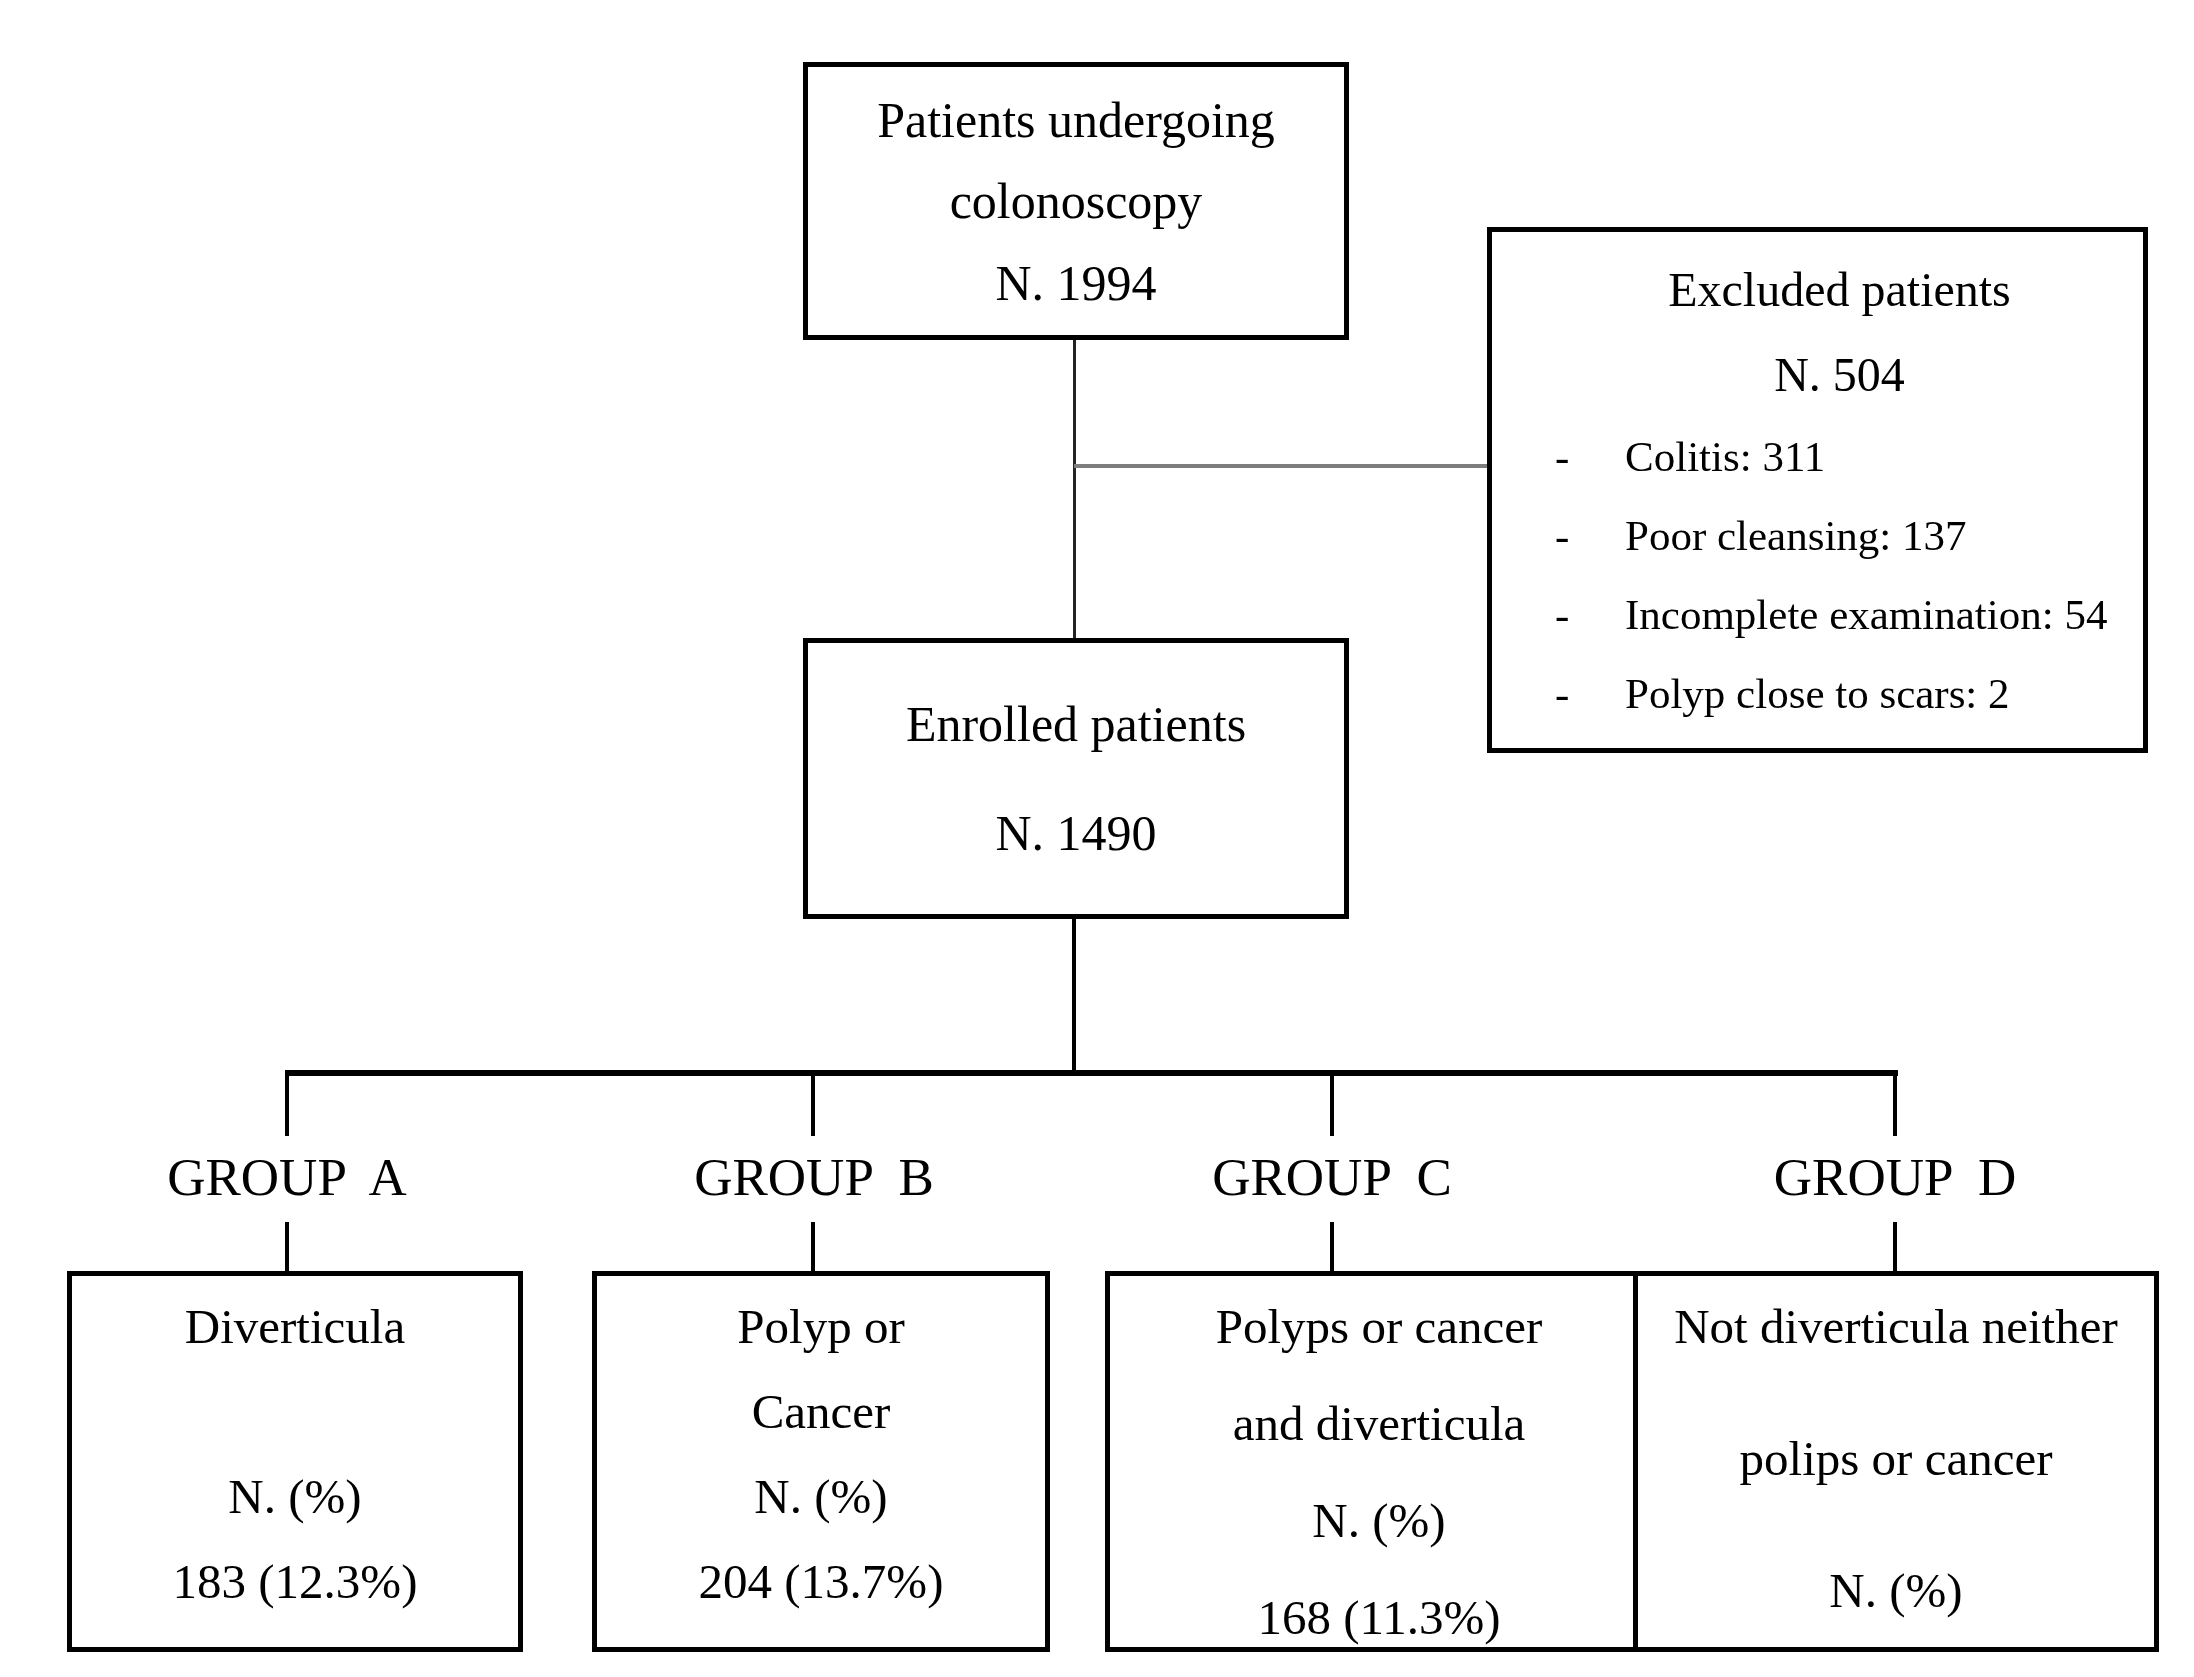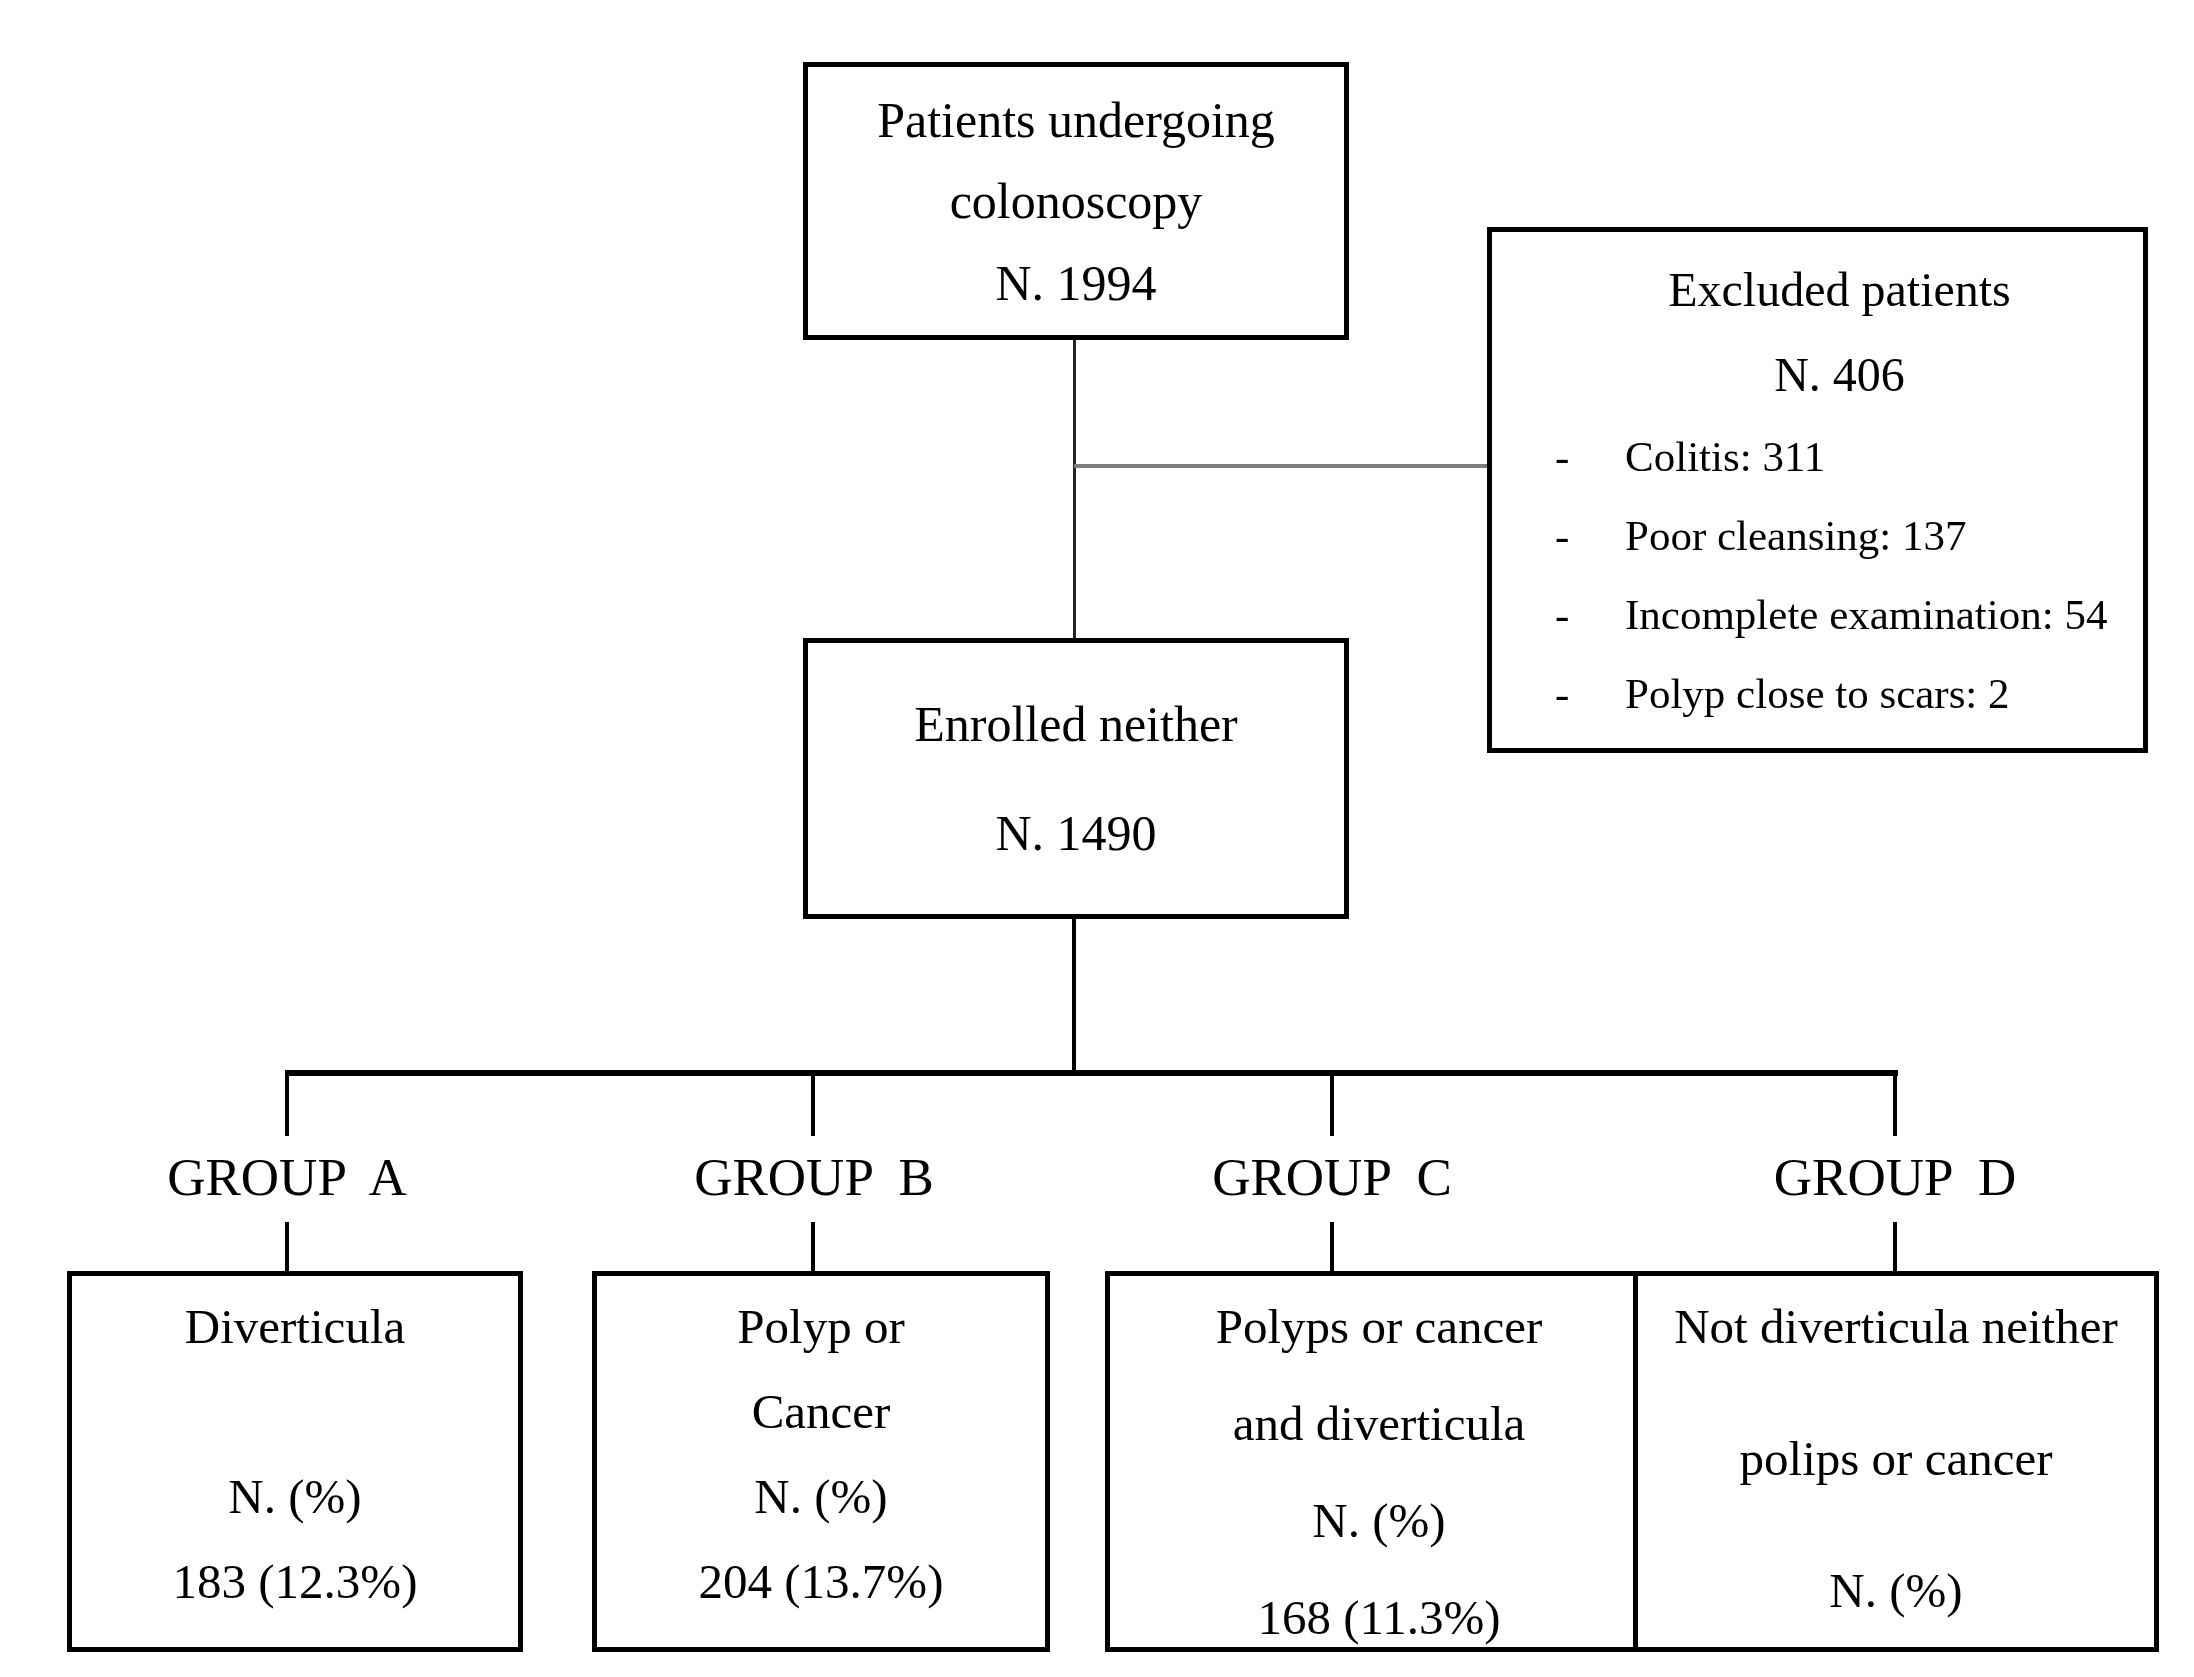--- a/index.html
+++ b/index.html
@@ -67,41 +67,41 @@
   <div class="cline stub stub-bot sx-d"></div>
 
   <div class="box box-patients">
     <div class="bline">Patients undergoing</div>
     <div class="bline">colonoscopy</div>
     <div class="bline">N. 1994</div>
   </div>
 
   <div class="box box-excluded">
     <div class="bline exc-center">Excluded patients</div>
-    <div class="bline exc-center">N. 406</div>
+    <div class="bline exc-center">N. 504</div>
     <div class="bline exc-item">
       <span class="exc-dash">-</span>
       <span>Colitis:  311</span>
     </div>
     <div class="bline exc-item">
       <span class="exc-dash">-</span>
       <span>Poor cleansing:  137</span>
     </div>
     <div class="bline exc-item">
       <span class="exc-dash">-</span>
       <span>Incomplete  examination:  54</span>
     </div>
     <div class="bline exc-item">
       <span class="exc-dash">-</span>
       <span>Polyp close to scars: 2</span>
     </div>
   </div>
 
   <div class="box box-enrolled">
-    <div class="bline">Enrolled neither</div>
+    <div class="bline">Enrolled patients</div>
     <div class="bline">N. 1490</div>
   </div>
 
   <div class="group-label glabel-a">GROUP  A</div>
   <div class="group-label glabel-b">GROUP  B</div>
   <div class="group-label glabel-c">GROUP  C</div>
   <div class="group-label glabel-d">GROUP  D</div>
 
   <div class="box gbox gbox-a">
     <div class="bline">Diverticula</div>

